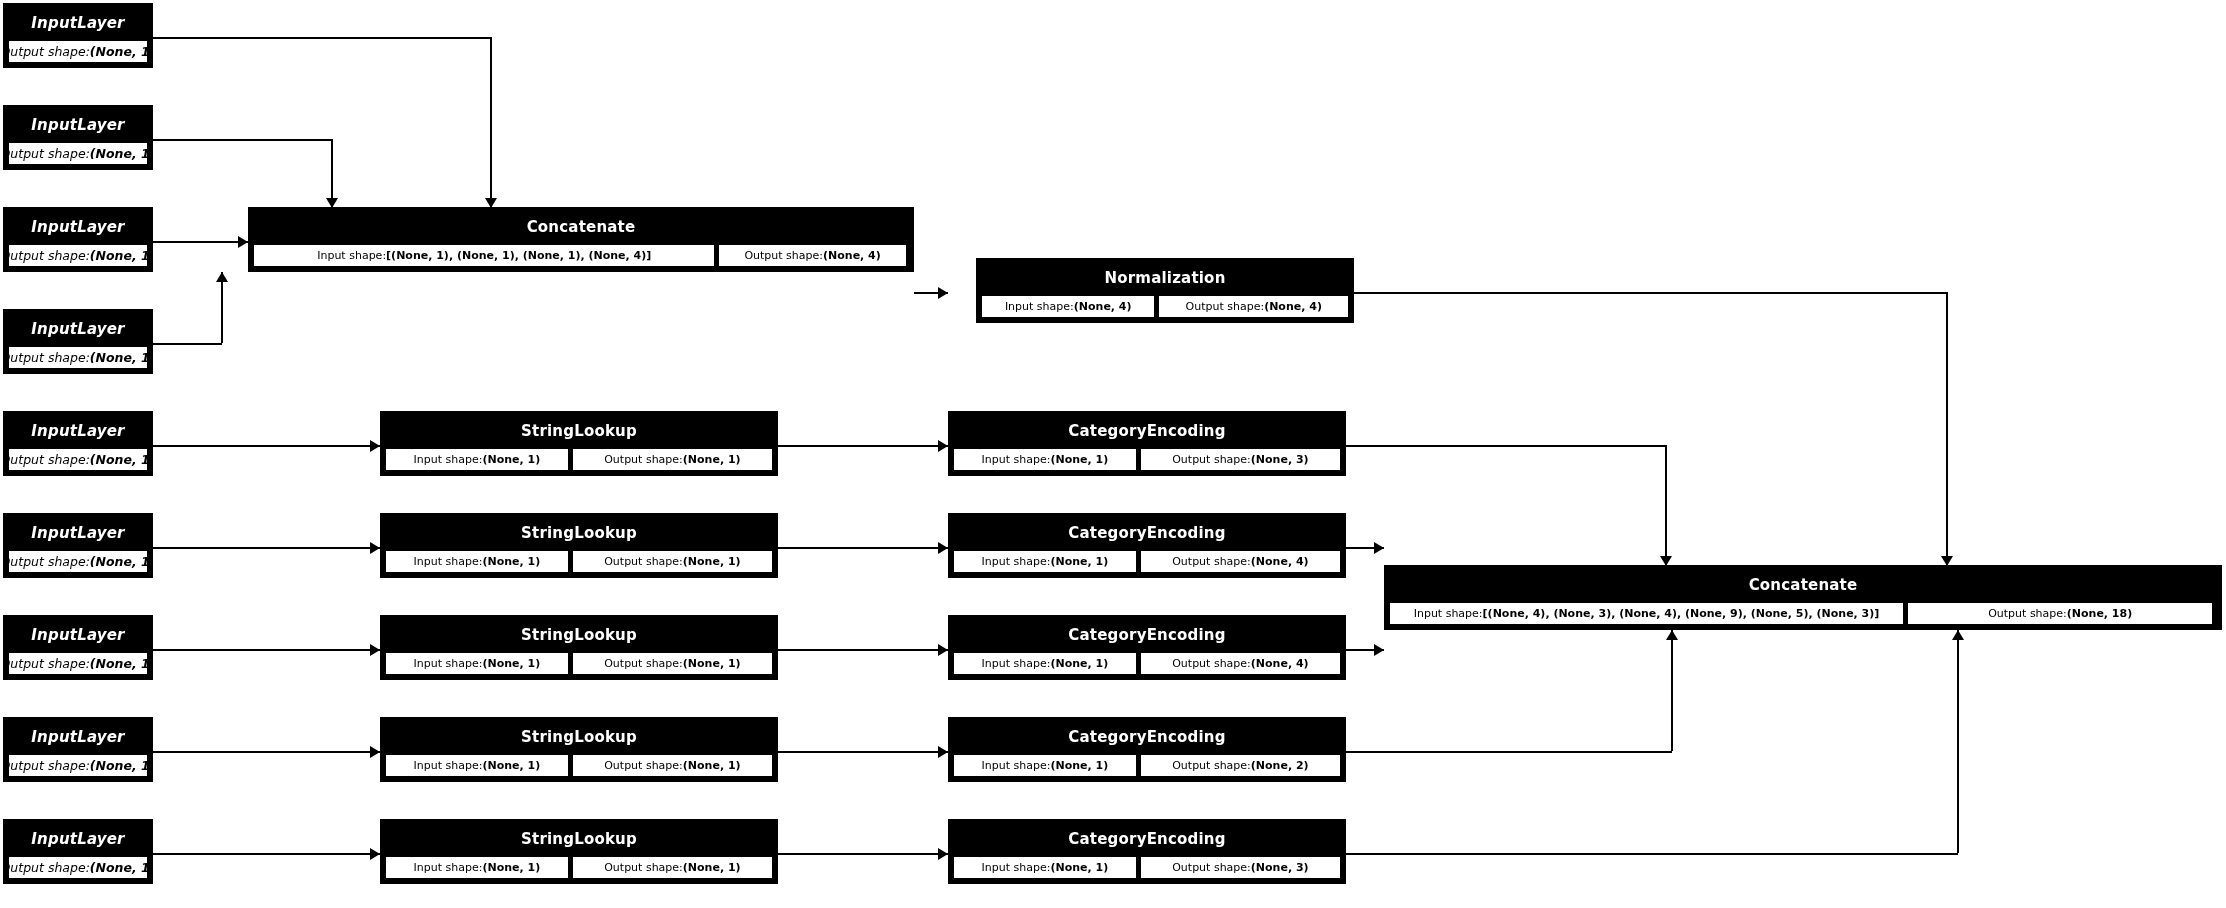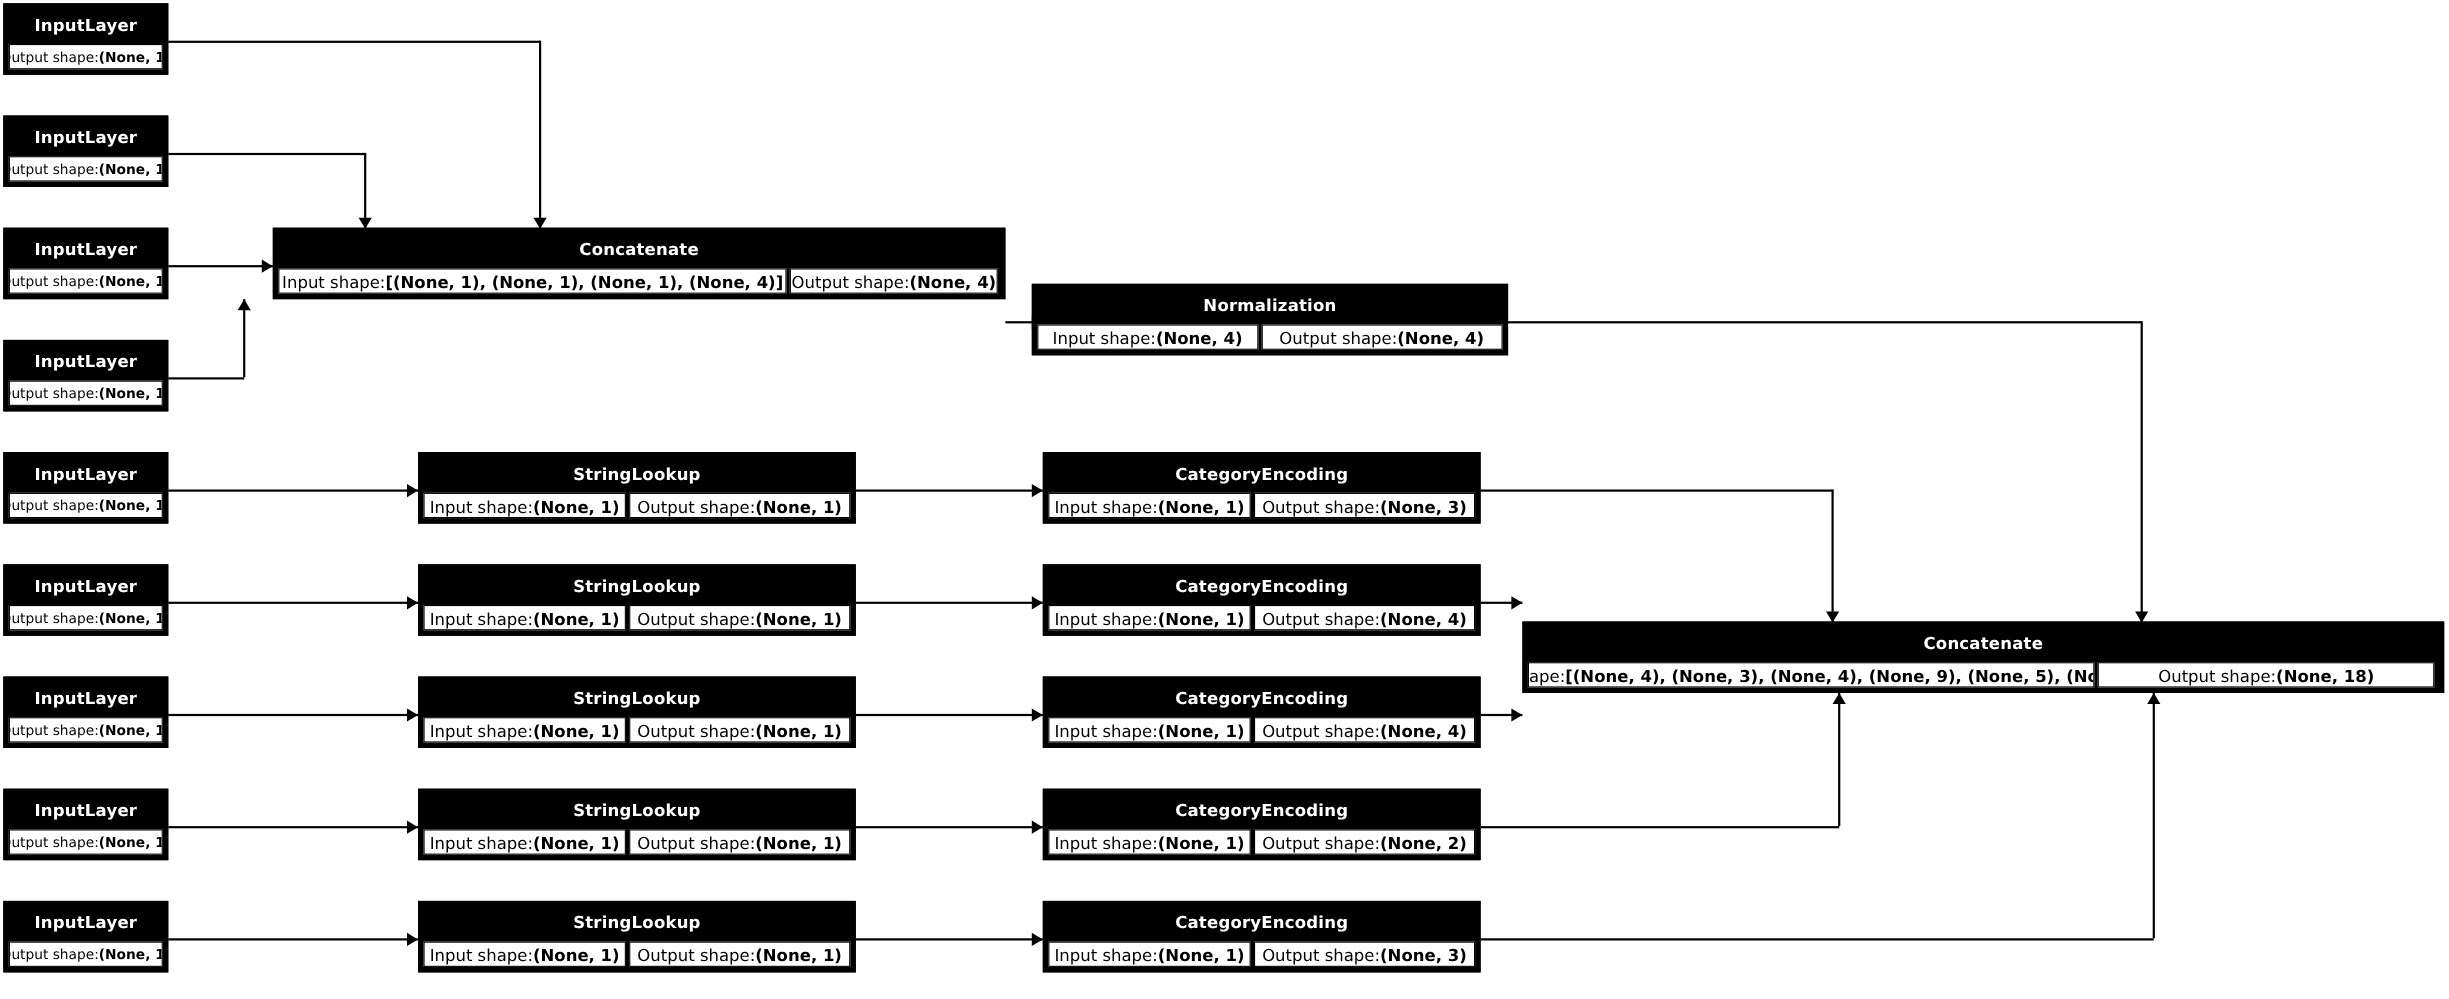--- a/index.html
+++ b/index.html
@@ -58,29 +58,29 @@
     justify-content: center;
     white-space: nowrap;
     overflow: hidden;
     flex: 1 1 auto;
   }
   .shape-cell .lbl { font-weight: normal; }
   .shape-cell .val { font-weight: bold; }
   .shape-cell .val::before { content: " "; }
 
   
-  .n-input  { width: 150px; }
+  .n-input  { width: 150px; font-style: italic; }
   .n-input  .node-title { height: 34px; font-size: 15px; }
   .n-input  .node-shapes { height: 31px; }
   .n-input  .shape-cell { font-size: 12.5px; }
 
   .n-mid { }
   .n-mid .node-title { height: 34px; font-size: 15px; }
   .n-mid .node-shapes { height: 31px; }
-  .n-mid .shape-cell { font-size: 15px; align-items: flex-end; }
+  .n-mid .shape-cell { font-size: 11px; }
 
   
   .edge {
     position: absolute;
     background: #000000;
     z-index: 2;
   }
   .edge.h { height: 2px; }
   .edge.v { width: 2px; }
   .arrow {
@@ -203,21 +203,21 @@
           <div class="shape-cell" style="flex: 0 0 70.5%;">
             <span class="lbl">Input shape:</span>
             <span class="val">[(None, 1), (None, 1), (None, 1), (None, 4)]</span>
           </div>
           <div class="shape-cell" style="flex: 0 0 28.7%;">
             <span class="lbl">Output shape:</span>
             <span class="val">(None, 4)</span>
           </div>
         </div>
       </div>
-      <div class="node n-mid" style="left: 938px; top: 258px; width: 433px; height: 65px;">
+      <div class="node n-mid" style="left: 976px; top: 258px; width: 378px; height: 65px;">
         <div class="node-title">Normalization</div>
         <div class="node-shapes">
           <div class="shape-cell" style="flex: 0 0 47.4%;">
             <span class="lbl">Input shape:</span>
             <span class="val">(None, 4)</span>
           </div>
           <div class="shape-cell" style="flex: 0 0 51.8%;">
             <span class="lbl">Output shape:</span>
             <span class="val">(None, 4)</span>
           </div>

